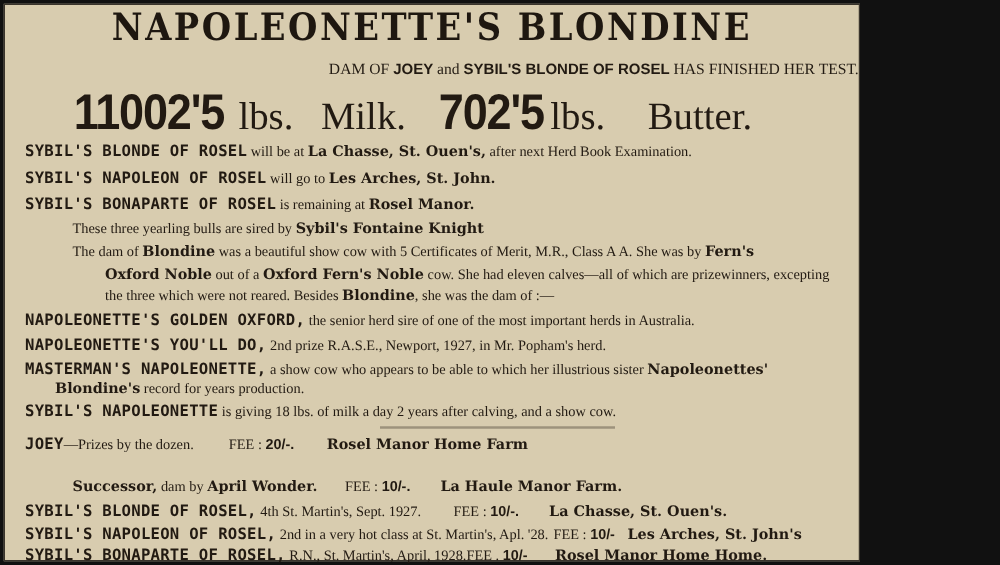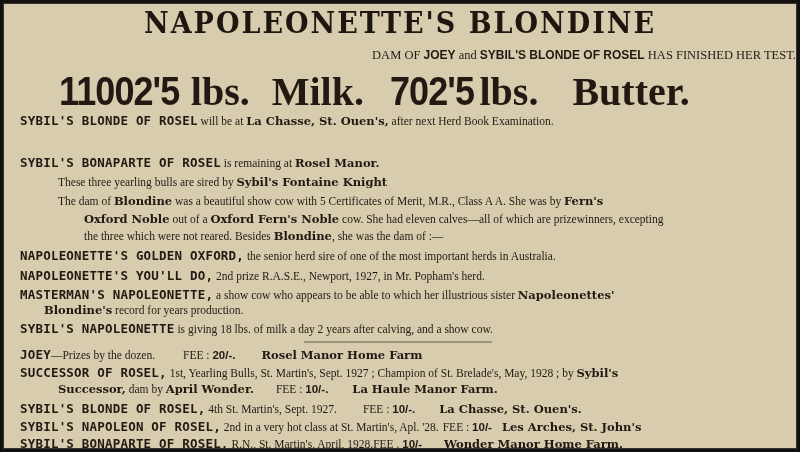--- a/index.html
+++ b/index.html
@@ -1,21 +1,21 @@
 <!DOCTYPE html>
 <html><head>
 <meta charset="utf-8">
 <style>
   html, body { margin:0; padding:0; }
   body {
     width:800px; height:452px; background:#111; overflow:hidden;
     font-family:"Liberation Serif", serif;
   }
   .page {
-    position:absolute; left:3px; top:3px; width:794px; height:446px;
+    position:absolute; left:3px; top:3px; width:685px; height:446px;
     background:#d8ccaf; color:#221a12;
     border:1px solid #3a342c;
     box-sizing:border-box;
   }
   .abs { position:absolute; white-space:nowrap; }
   .title {
     left:0; right:0; top:3px; text-align:center;
     font-family:"DejaVu Serif", serif; font-weight:bold;
     font-size:27px; letter-spacing:2px; color:#1e1710;
     transform:scaleY(1.12);
@@ -24,21 +24,21 @@
     left:0; right:0; top:44px; text-align:right; font-size:12.5px;
   }
   .bold-sans { font-family:"Liberation Sans", sans-serif; font-weight:bold; }
   .stencil { font-family:"DejaVu Sans Mono", monospace; font-weight:bold; letter-spacing:0.2px; }
   .clar { font-family:"DejaVu Serif", serif; font-weight:bold; }
   .big-num {
     font-family:"Liberation Sans", sans-serif; font-weight:bold;
     font-size:40px; letter-spacing:-1px;
     display:inline-block; transform:scaleX(0.9); transform-origin:left;
   }
-  .big-word { font-family:"Liberation Serif", serif; font-weight:bold; font-size:40px; }
+  .big-word { font-family:"Liberation Serif", serif; font-weight:normal; font-size:31px; }
   .statline { top:64px; left:55px; }
   .line { font-size:11.5px; }
   .nameline { font-size:12.5px; }
   .rule {
     position:absolute; left:300px; width:188px; top:337px; height:2px;
     background:#8a7f6b; opacity:0.75;
   }
 </style>
 </head>
 <body>
@@ -55,20 +55,23 @@
     <span class="big-num">11002'5</span>
     <span class="big-word" style="margin-left:-6px">lbs.</span>
     <span class="big-word" style="margin-left:18px">Milk.</span>
     <span class="big-num" style="margin-left:22px">702'5</span>
     <span class="big-word" style="margin-left:-8px">lbs.</span>
     <span class="big-word" style="margin-left:30px">Butter.</span>
   </div>
 
   <div class="abs line" style="left:16px; top:109px">
     <span class="stencil nameline">SYBIL'S BLONDE OF ROSEL</span><span> will be at </span><span class="clar">La Chasse, St. Ouen's,</span><span> after next Herd Book Examination.</span>
+  </div>
+  <div class="abs line" style="left:16px; top:130px">
+    <span class="stencil nameline">SYBIL'S NAPOLEON OF ROSEL</span><span> will go to </span><span class="clar">Les Arches, St. John.</span>
   </div>
   <div class="abs line" style="left:16px; top:151px">
     <span class="stencil nameline">SYBIL'S BONAPARTE OF ROSEL</span><span> is remaining at </span><span class="clar">Rosel Manor.</span>
   </div>
 
   <div class="abs line" style="left:54px; top:171px">
     <span>These three yearling bulls are sired by </span><span class="clar">Sybil's Fontaine Knight</span>
   </div>
 
   <div class="abs line" style="left:54px; top:190px">
@@ -95,29 +98,26 @@
   </div>
   <div class="abs line" style="left:16px; top:317px">
     <span class="stencil nameline">SYBIL'S NAPOLEONETTE</span><span> is giving 18 lbs. of milk a day  2  years  after calving, and a show cow.</span>
   </div>
 
   <div class="rule"></div>
 
   <div class="abs line" style="left:16px; top:343px">
     <span class="stencil nameline">JOEY</span><span>—Prizes by the dozen.</span><span style="margin-left:28px">FEE : </span><span class="bold-sans">20/-.</span><span class="clar" style="margin-left:26px">Rosel Manor Home Farm</span>
   </div>
-  <div class="abs line" style="left:16px; top:361px">
-    <span class="stencil nameline">SUCCESSOR OF ROSEL,</span><span> 1st, Yearling Bulls, St. Martin's, Sept. 1927 ; Champion of St. Brelade's, May, 1928 ;  by </span><span class="clar">Sybil's</span>
-  </div>
   <div class="abs line" style="left:54px; top:378px">
     <span class="clar">Successor,</span><span> dam by </span><span class="clar">April Wonder.</span><span style="margin-left:22px">FEE : </span><span class="bold-sans">10/-.</span><span class="clar" style="margin-left:24px">La Haule Manor Farm.</span>
   </div>
   <div class="abs line" style="left:16px; top:397px">
     <span class="stencil nameline">SYBIL'S BLONDE OF ROSEL,</span><span> 4th St. Martin's, Sept. 1927.</span><span style="margin-left:26px">FEE : </span><span class="bold-sans">10/-.</span><span class="clar" style="margin-left:24px">La Chasse, St. Ouen's.</span>
   </div>
   <div class="abs line" style="left:16px; top:415px">
     <span class="stencil nameline">SYBIL'S NAPOLEON OF ROSEL,</span><span> 2nd in a very hot class at St. Martin's, Apl. '28.</span><span style="margin-left:4px">FEE : </span><span class="bold-sans">10/-</span><span class="clar" style="margin-left:10px">Les Arches, St. John's</span>
   </div>
   <div class="abs line" style="left:16px; top:432px">
-    <span class="stencil nameline">SYBIL'S BONAPARTE OF ROSEL,</span><span> R.N., St. Martin's, April, 1928.</span><span style="margin-left:0">FEE . </span><span class="bold-sans">10/-</span><span class="clar" style="margin-left:22px">Wonder Manor Home Farm.</span>
+    <span class="stencil nameline">SYBIL'S BONAPARTE OF ROSEL,</span><span> R.N., St. Martin's, April, 1928.</span><span style="margin-left:0">FEE . </span><span class="bold-sans">10/-</span><span class="clar" style="margin-left:22px">Rosel Manor Home Home.</span>
   </div>
 
 </div>
 
 </body></html>

